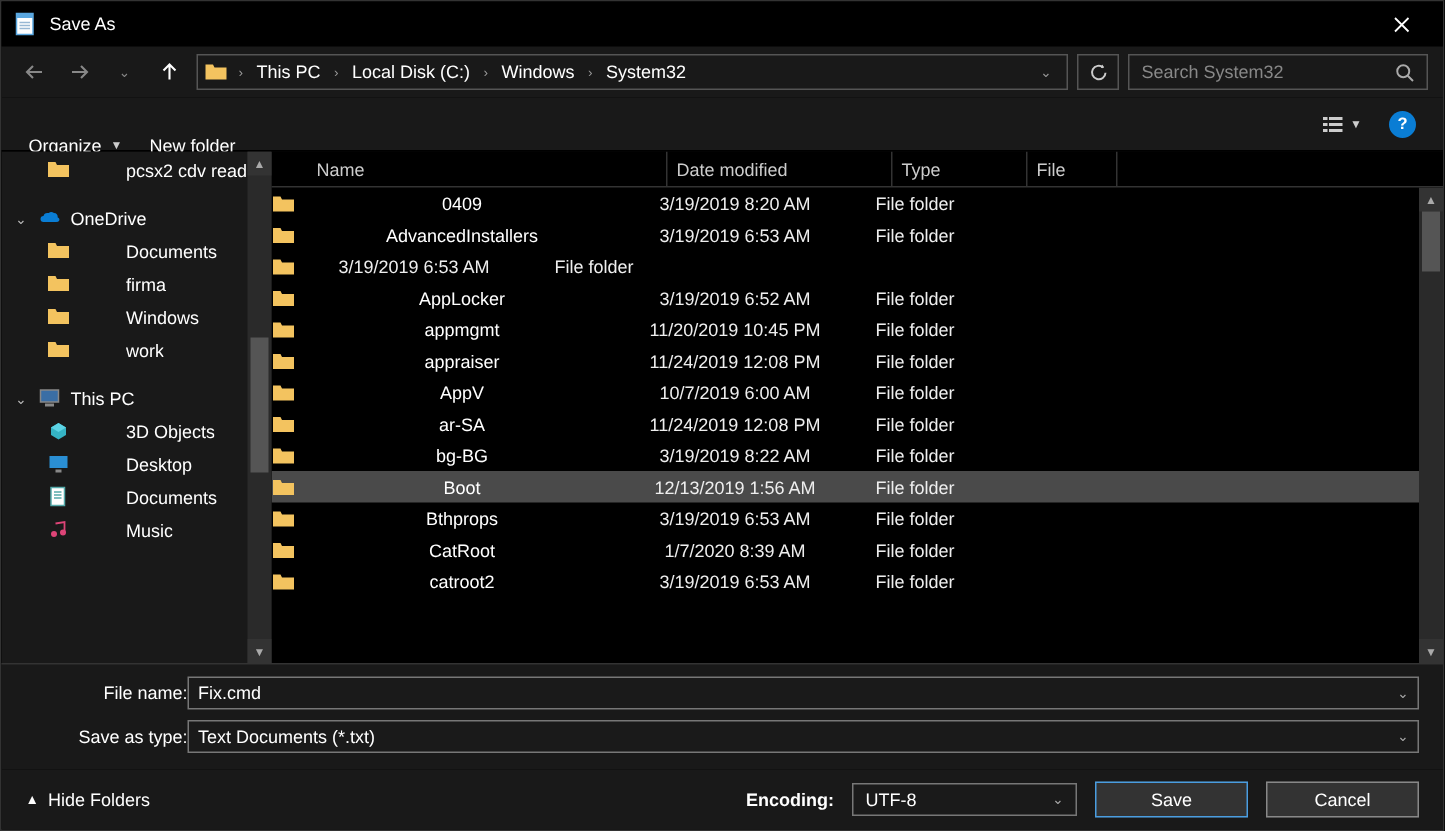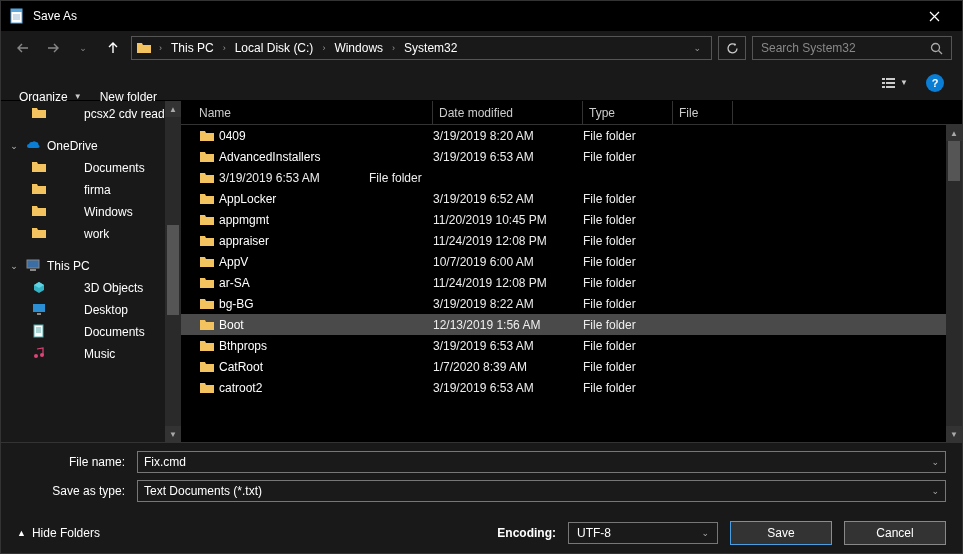--- a/index.html
+++ b/index.html
@@ -31,42 +31,42 @@
 .content { flex: 1; display: flex; background: #000; overflow: hidden; position: relative; }
 
 .sidebar { width: 180px; background: #191919; overflow-y: auto; padding: 2px 0; }
 .tree-item { display: flex; align-items: center; height: 22px; padding-left: 8px; gap: 6px; cursor: pointer; }
 .tree-item.child { padding-left: 30px; gap: 37px; }
 .tree-item .exp { width: 10px; font-size: 9px; color: #bbb; text-align: center; }
 .tree-item .lbl { color: #fff; white-space: nowrap; overflow: hidden; text-overflow: ellipsis; }
 .folder-svg { width: 16px; height: 14px; flex-shrink: 0; }
 
 .filepane { flex: 1; display: flex; flex-direction: column; position: relative; }
-.headers { display: flex; height: 24px; align-items: flex-end; border-bottom: 1px solid #333; padding-left: 12px; color: #ccc; }
+.headers { display: flex; height: 24px; align-items: flex-end; border-bottom: 1px solid #333; padding-left: 24px; color: #ccc; }
 .col-name { width: 240px; }
 .col-date { width: 150px; }
 .col-type { width: 90px; }
 .col-size { width: 60px; }
 .hd { display: flex; align-items: center; height: 100%; padding-left: 6px; border-right: 1px solid #333; }
 
 .files { flex: 1; overflow-y: auto; position: relative; }
-.file-row { display: flex; height: 21px; align-items: center; padding-left: 18px; color: #fff; }
+.file-row { display: flex; height: 21px; align-items: center; color: #fff; text-align: center; }
 .file-row.hover { background: #4a4a4a; }
 .file-row .icon-cell { width: 20px; display: flex; align-items: center; }
 .file-row .name-cell { width: 214px; }
 .file-row .date-cell { width: 150px; color: #eee; }
 .file-row .type-cell { width: 90px; color: #eee; }
 
 .vsb { position: absolute; right: 0; top: 0; width: 16px; height: 100%; background: #2a2a2a; display: flex; flex-direction: column; }
 .vsb .arr { height: 16px; display: flex; align-items: center; justify-content: center; color: #aaa; font-size: 8px; background: #333; }
 .vsb .track { flex: 1; position: relative; }
 .vsb .thumb { position: absolute; left: 2px; right: 2px; background: #555; }
 
 .bottom-panel { background: #191919; padding: 8px 16px 4px; border-top: 1px solid #333; }
-.form-row { display: flex; align-items: center; margin-bottom: 7px; gap: 12px; }
+.form-row { display: flex; align-items: center; margin-bottom: 7px; gap: 0; }
 .form-row .flabel { width: 108px; text-align: right; color: #fff; }
 .form-row .finput { flex: 1; height: 22px; background: #1a1a1a; border: 1px solid #777; color: #fff; padding: 0 6px; display: flex; align-items: center; justify-content: space-between; }
 .form-row .finput .drop { font-size: 9px; color: #aaa; }
 
 .footer { height: 40px; display: flex; align-items: center; padding: 0 16px; gap: 12px; background: #191919; }
 .footer .hide { display: flex; align-items: center; gap: 6px; cursor: pointer; }
 .footer .fspacer { flex: 1; }
 .enc-label { color: #fff; font-weight: bold; }
 .enc-select { width: 150px; height: 22px; border: 1px solid #777; background: #1a1a1a; display: flex; align-items: center; justify-content: space-between; padding: 0 8px; }
 .btn { width: 102px; height: 24px; border: 1px solid #888; background: #333; display: flex; align-items: center; justify-content: center; cursor: pointer; }

